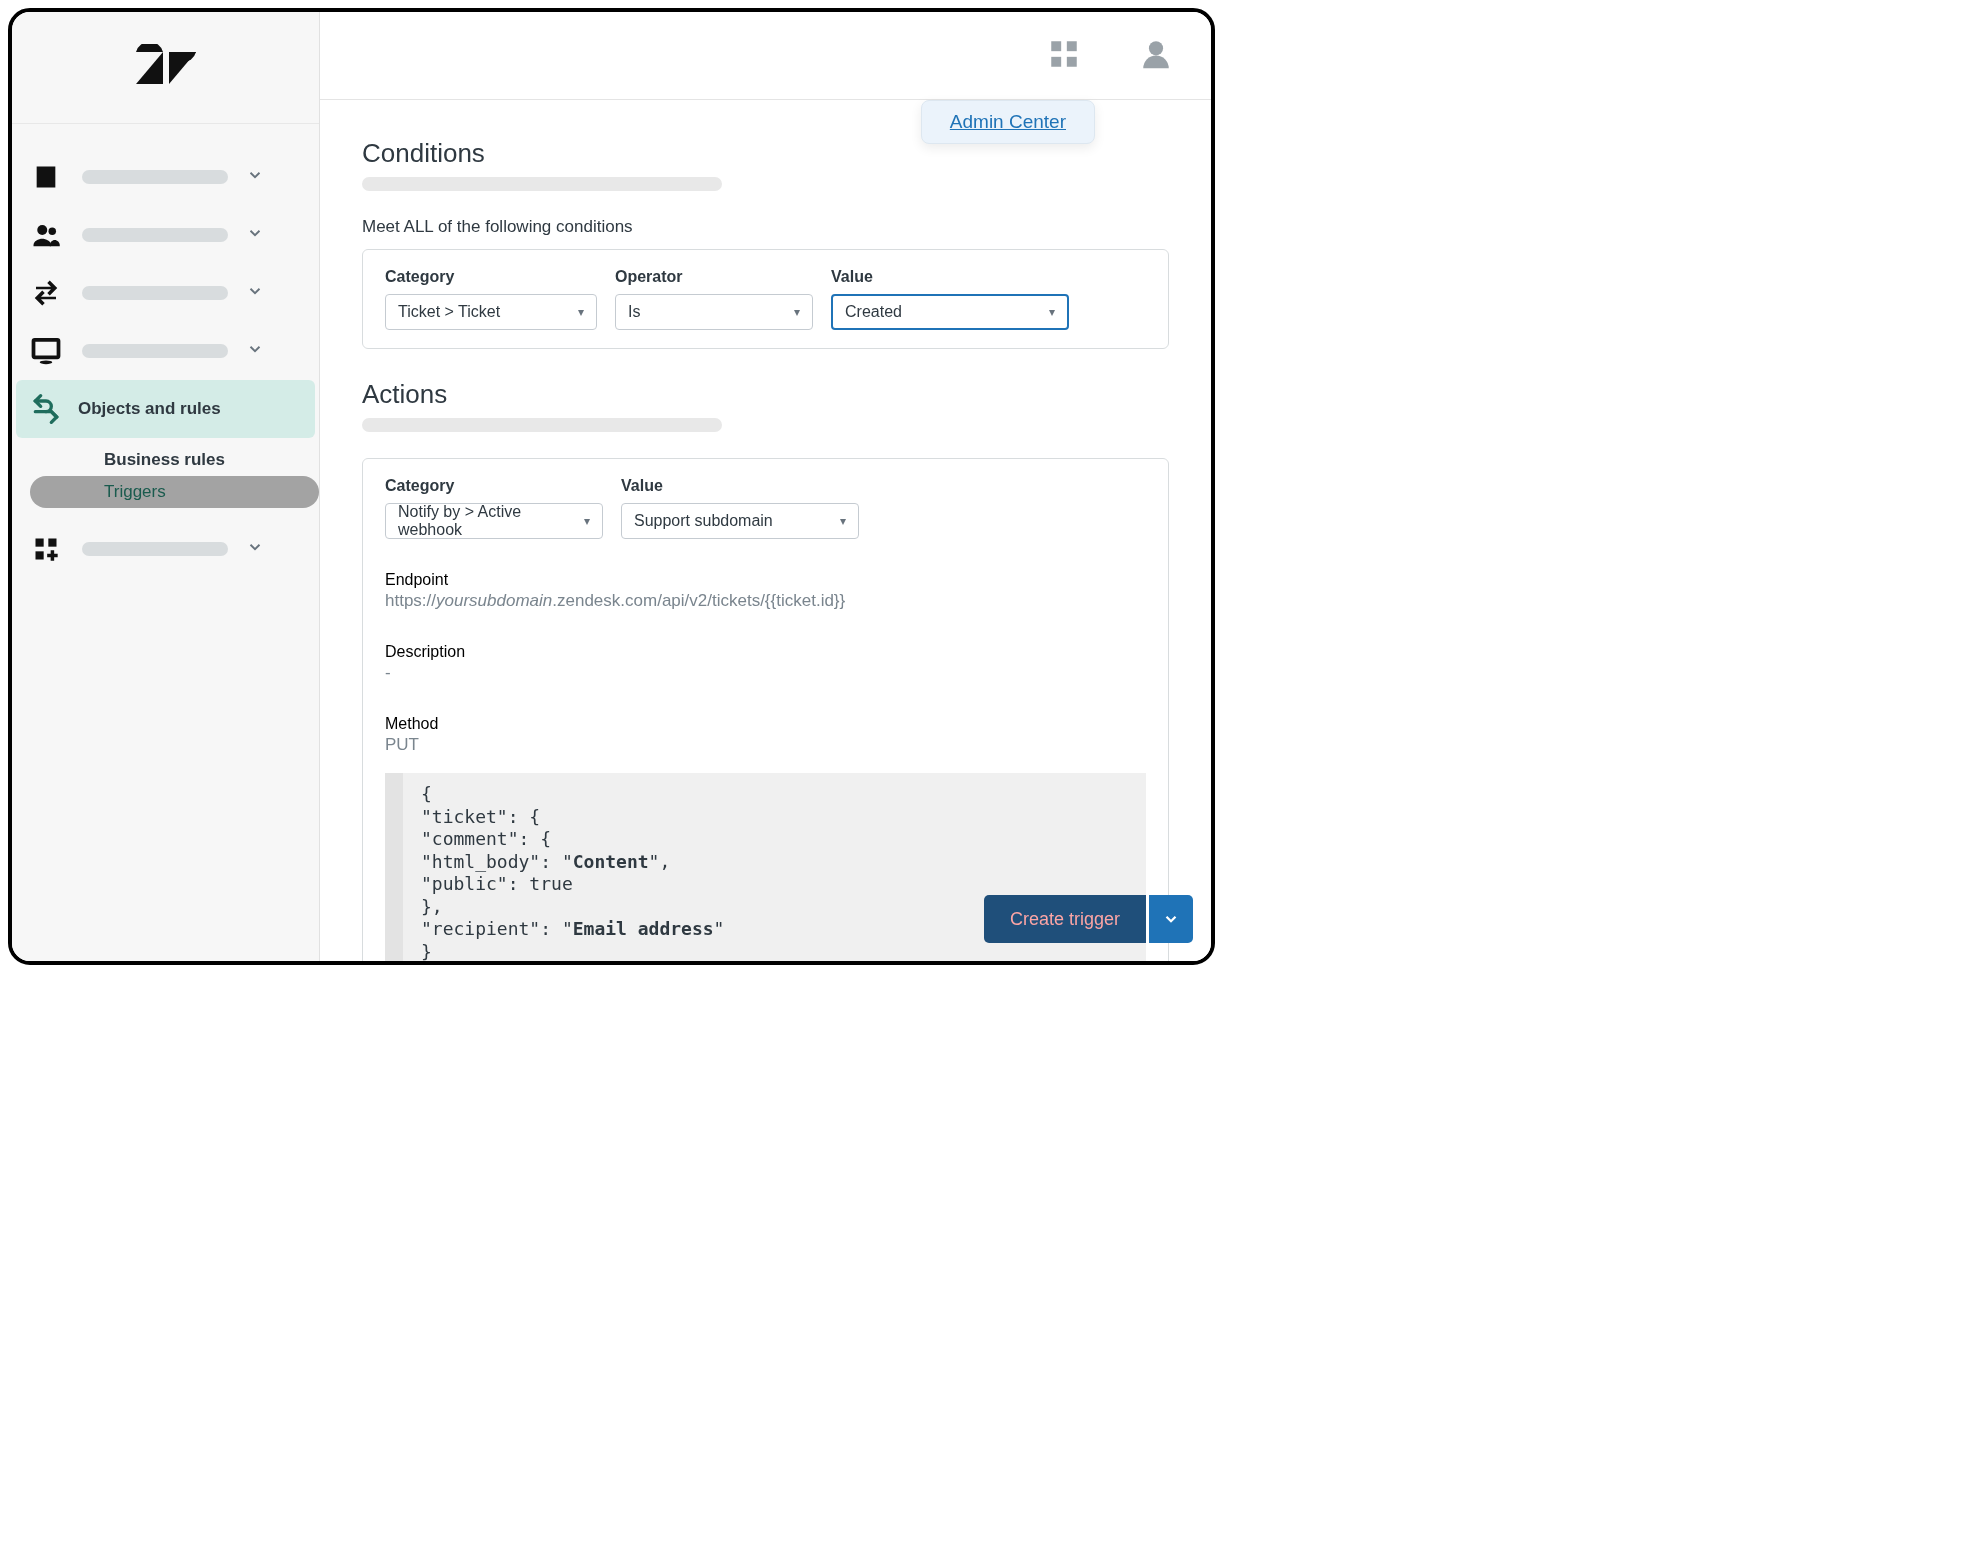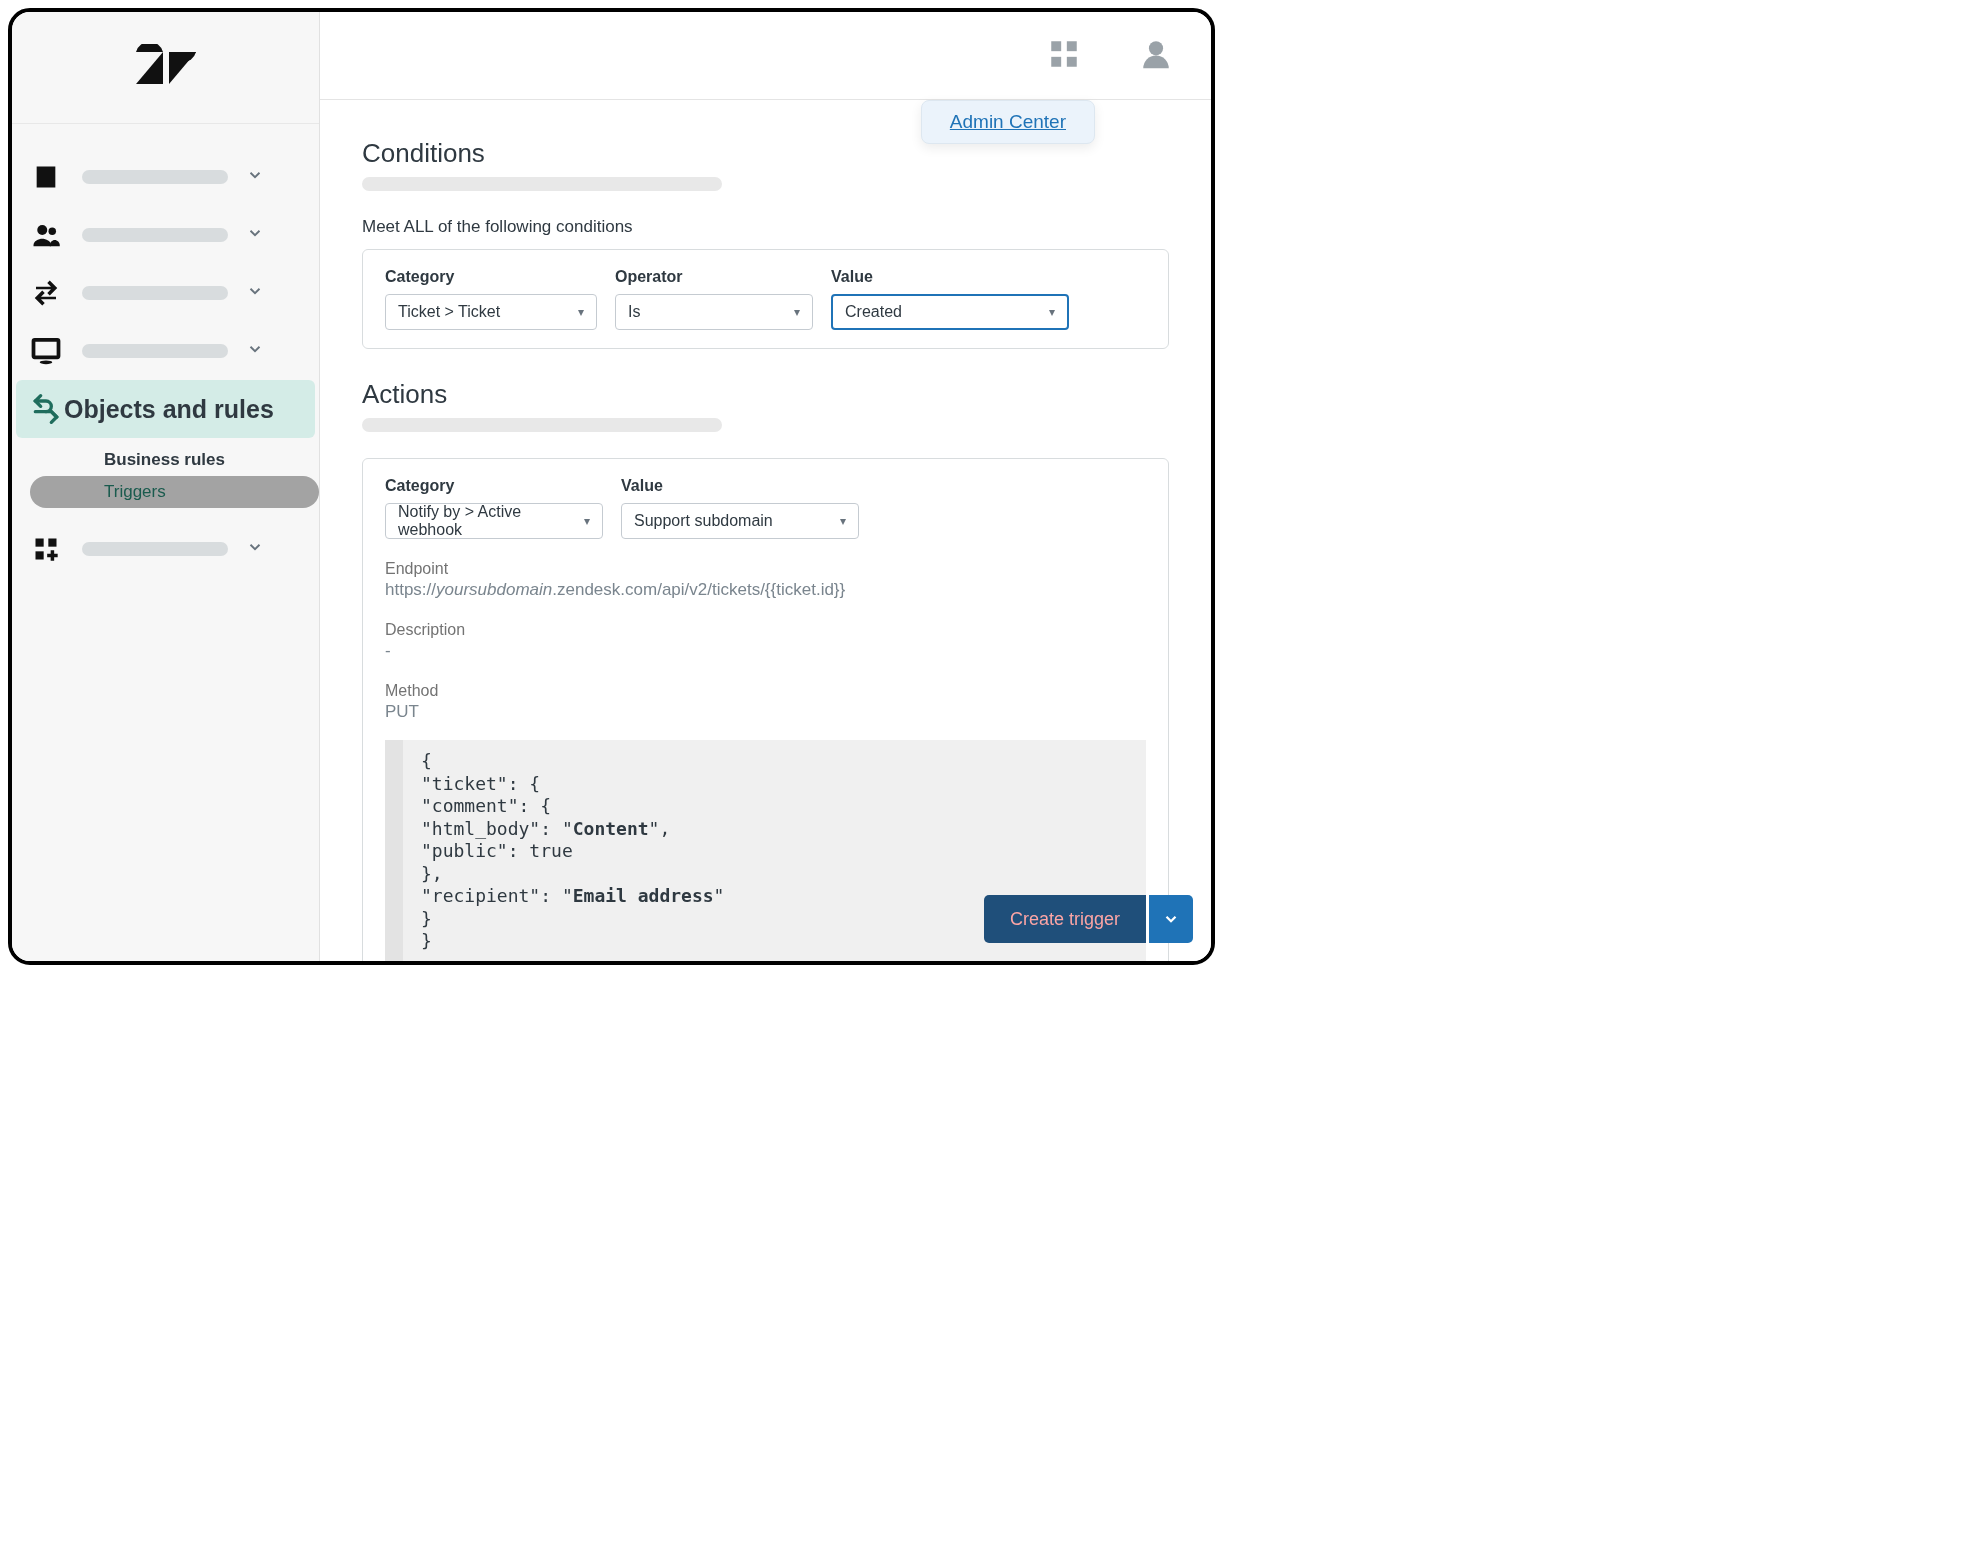--- a/index.html
+++ b/index.html
@@ -8,21 +8,21 @@
   .sidebar { position:absolute; left:0; top:0; bottom:0; width:308px; background:#f7f7f7; border-right:1px solid #e1e1e1; }
   .logo-wrap { height:112px; display:flex; align-items:center; justify-content:center; border-bottom:1px solid #e8e8e8; }
   .logo { width:60px; height:48px; }
   .nav { padding-top:24px; }
   .nav-item { display:flex; align-items:center; height:58px; padding:0 16px; cursor:pointer; }
   .nav-icon { width:36px; height:36px; display:flex; align-items:center; justify-content:center; color:#111; flex-shrink:0; }
   .nav-placeholder { flex:1; height:14px; background:#d8dcde; border-radius:7px; margin:0 18px 0 18px; max-width:146px; }
   .nav-chevron { color:#68737d; }
   .nav-item.active { background:#d4ece7; border-radius:6px; margin:0 4px; padding:0 12px; }
   .nav-item.active .nav-icon { color:#1f6d5d; }
-  .nav-label { flex:1; font-weight:700; font-size:25px; }
+  .nav-label { flex:1; font-weight:700; font-size:17px; margin-left:14px; }
   .sub-nav { padding:6px 0 6px 92px; }
   .sub-nav div { padding:6px 0; font-size:17px; cursor:pointer; }
   .sub-nav .selected { background:#a3a3a3; margin-left:-74px; padding-left:74px; border-radius:16px; color:#1a5b4e; }
   .main { position:absolute; left:308px; right:0; top:0; bottom:0; background:#fff; overflow:hidden; }
   .topbar { height:88px; border-bottom:1px solid #e4e4e4; display:flex; align-items:center; justify-content:flex-end; padding:0 38px; gap:58px; }
   .topbar-icon { color:#9aa2a8; }
   .popover { position:absolute; top:88px; right:116px; background:#ebf3fb; border:1px solid #dde7f0; border-radius:8px; padding:10px 28px; box-shadow:0 4px 12px rgba(0,0,0,0.08); }
   .popover a { color:#1f73b7; font-size:19px; text-decoration:underline; }
   .content { padding:38px 42px 100px 42px; overflow:auto; height:calc(100% - 88px); }
   h2 { font-size:26px; font-weight:400; margin:0 0 8px 0; color:#2f3941; }
@@ -33,21 +33,21 @@
   .col { display:flex; flex-direction:column; }
   .field-label { font-weight:700; font-size:16px; margin-bottom:8px; }
   .select { border:1px solid #c5cbd1; border-radius:4px; height:36px; display:flex; align-items:center; padding:0 12px; font-size:16px; background:#fff; justify-content:space-between; cursor:pointer; }
   .select.focused { border:2px solid #1f73b7; }
   .caret { color:#68737d; font-size:12px; }
   .cond-cat { width:212px; }
   .cond-op { width:198px;text-align:center; }
   .cond-val { width:238px; }
   .act-cat { width:218px; }
   .act-val { width:238px; }
-  .meta-label { color:#737373; font-size:16px; margin-top:21px; }
+  .meta-label { color:#000000; font-size:16px; margin-top:32px; }
   .meta-val { color:#7a858e; font-size:17px; margin-top:2px; }
   .meta-val .ital { font-style:italic; }
   .codebox { background:#f0f0f0; border-left:18px solid #e3e3e3; padding:10px 18px; margin-top:18px; font-family:"SFMono-Regular",Consolas,monospace; font-size:18px; line-height:1.25; white-space:pre; overflow:auto; }
   .codebox b { font-weight:700; }
   .footer { position:absolute; bottom:18px; right:18px; display:flex; }
   .btn-primary { background:#1f4f7a; color:#fca5a5; border:none; height:48px; padding:0 26px; font-size:18px; border-radius:5px 0 0 5px; cursor:pointer; }
   .btn-caret { background:#1f73b7; color:#fff; border:none; height:48px; width:44px; border-radius:0 5px 5px 0; margin-left:3px; display:flex; align-items:center; justify-content:center; cursor:pointer; }
 </style>
 </head>
 <body>

